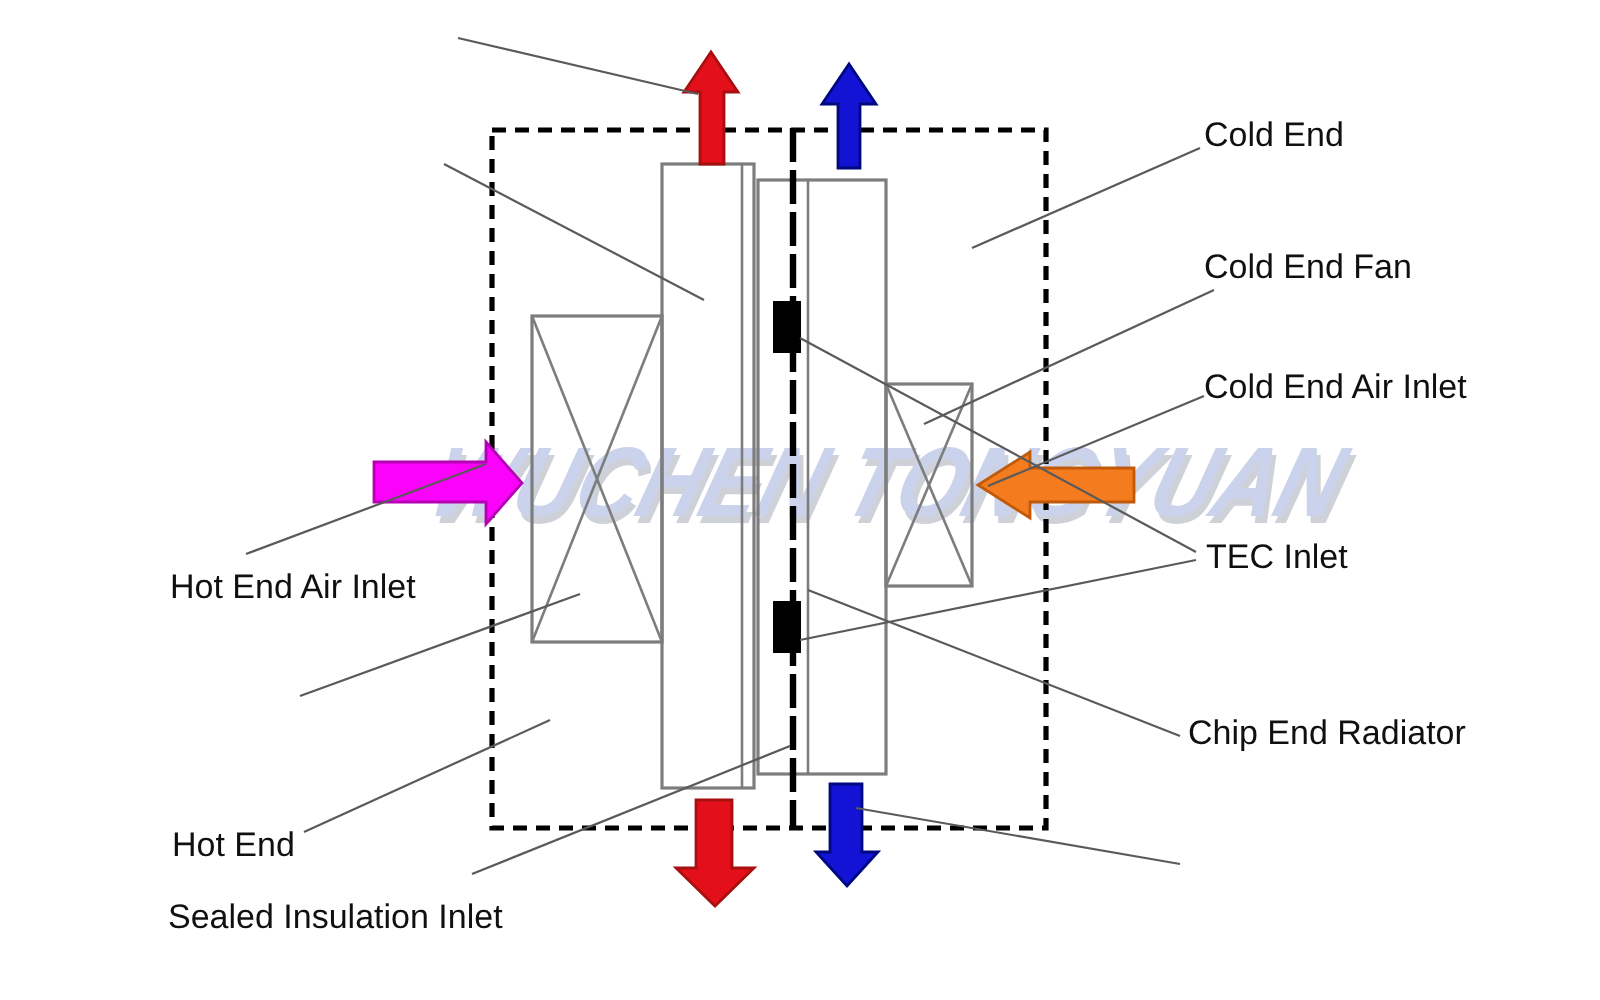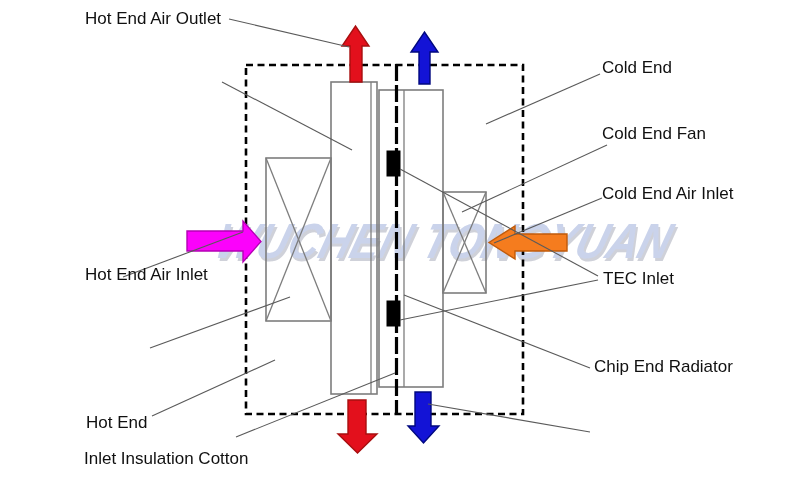--- a/index.html
+++ b/index.html
@@ -78,22 +78,21 @@
     <line class="leader" x1="236" y1="437" x2="395" y2="373"></line>
     <line class="leader" x1="600" y1="74" x2="486" y2="124"></line>
     <line class="leader" x1="607" y1="145" x2="462" y2="212"></line>
     <line class="leader" x1="602" y1="198" x2="494" y2="243"></line>
     <line class="leader" x1="598" y1="276" x2="400" y2="169"></line>
     <line class="leader" x1="598" y1="280" x2="400" y2="320"></line>
     <line class="leader" x1="590" y1="368" x2="404" y2="295"></line>
     <line class="leader" x1="428" y1="404" x2="590" y2="432"></line>
   </svg>
 
-  <div class="label" style="left:85px;top:9px">Hot End Air Outlet</div>
-  <div class="label" style="left:85px;top:265px">Hot End Air Inlet</div>
+  <div class="label" style="left:85px;top:284px">Hot End Air Inlet</div>
   <div class="label" style="left:86px;top:413px">Hot End</div>
-  <div class="label" style="left:84px;top:449px">Inlet Insulation Cotton</div>
+  <div class="label" style="left:84px;top:449px">Sealed Insulation Inlet</div>
   <div class="label" style="left:602px;top:58px">Cold End</div>
   <div class="label" style="left:602px;top:184px">Cold End Air Inlet</div>
   <div class="label" style="left:602px;top:124px">Cold End Fan</div>
   <div class="label" style="left:603px;top:269px">TEC Inlet</div>
   <div class="label" style="left:594px;top:357px">Chip End Radiator</div>
 </div>
 
 </body></html>

